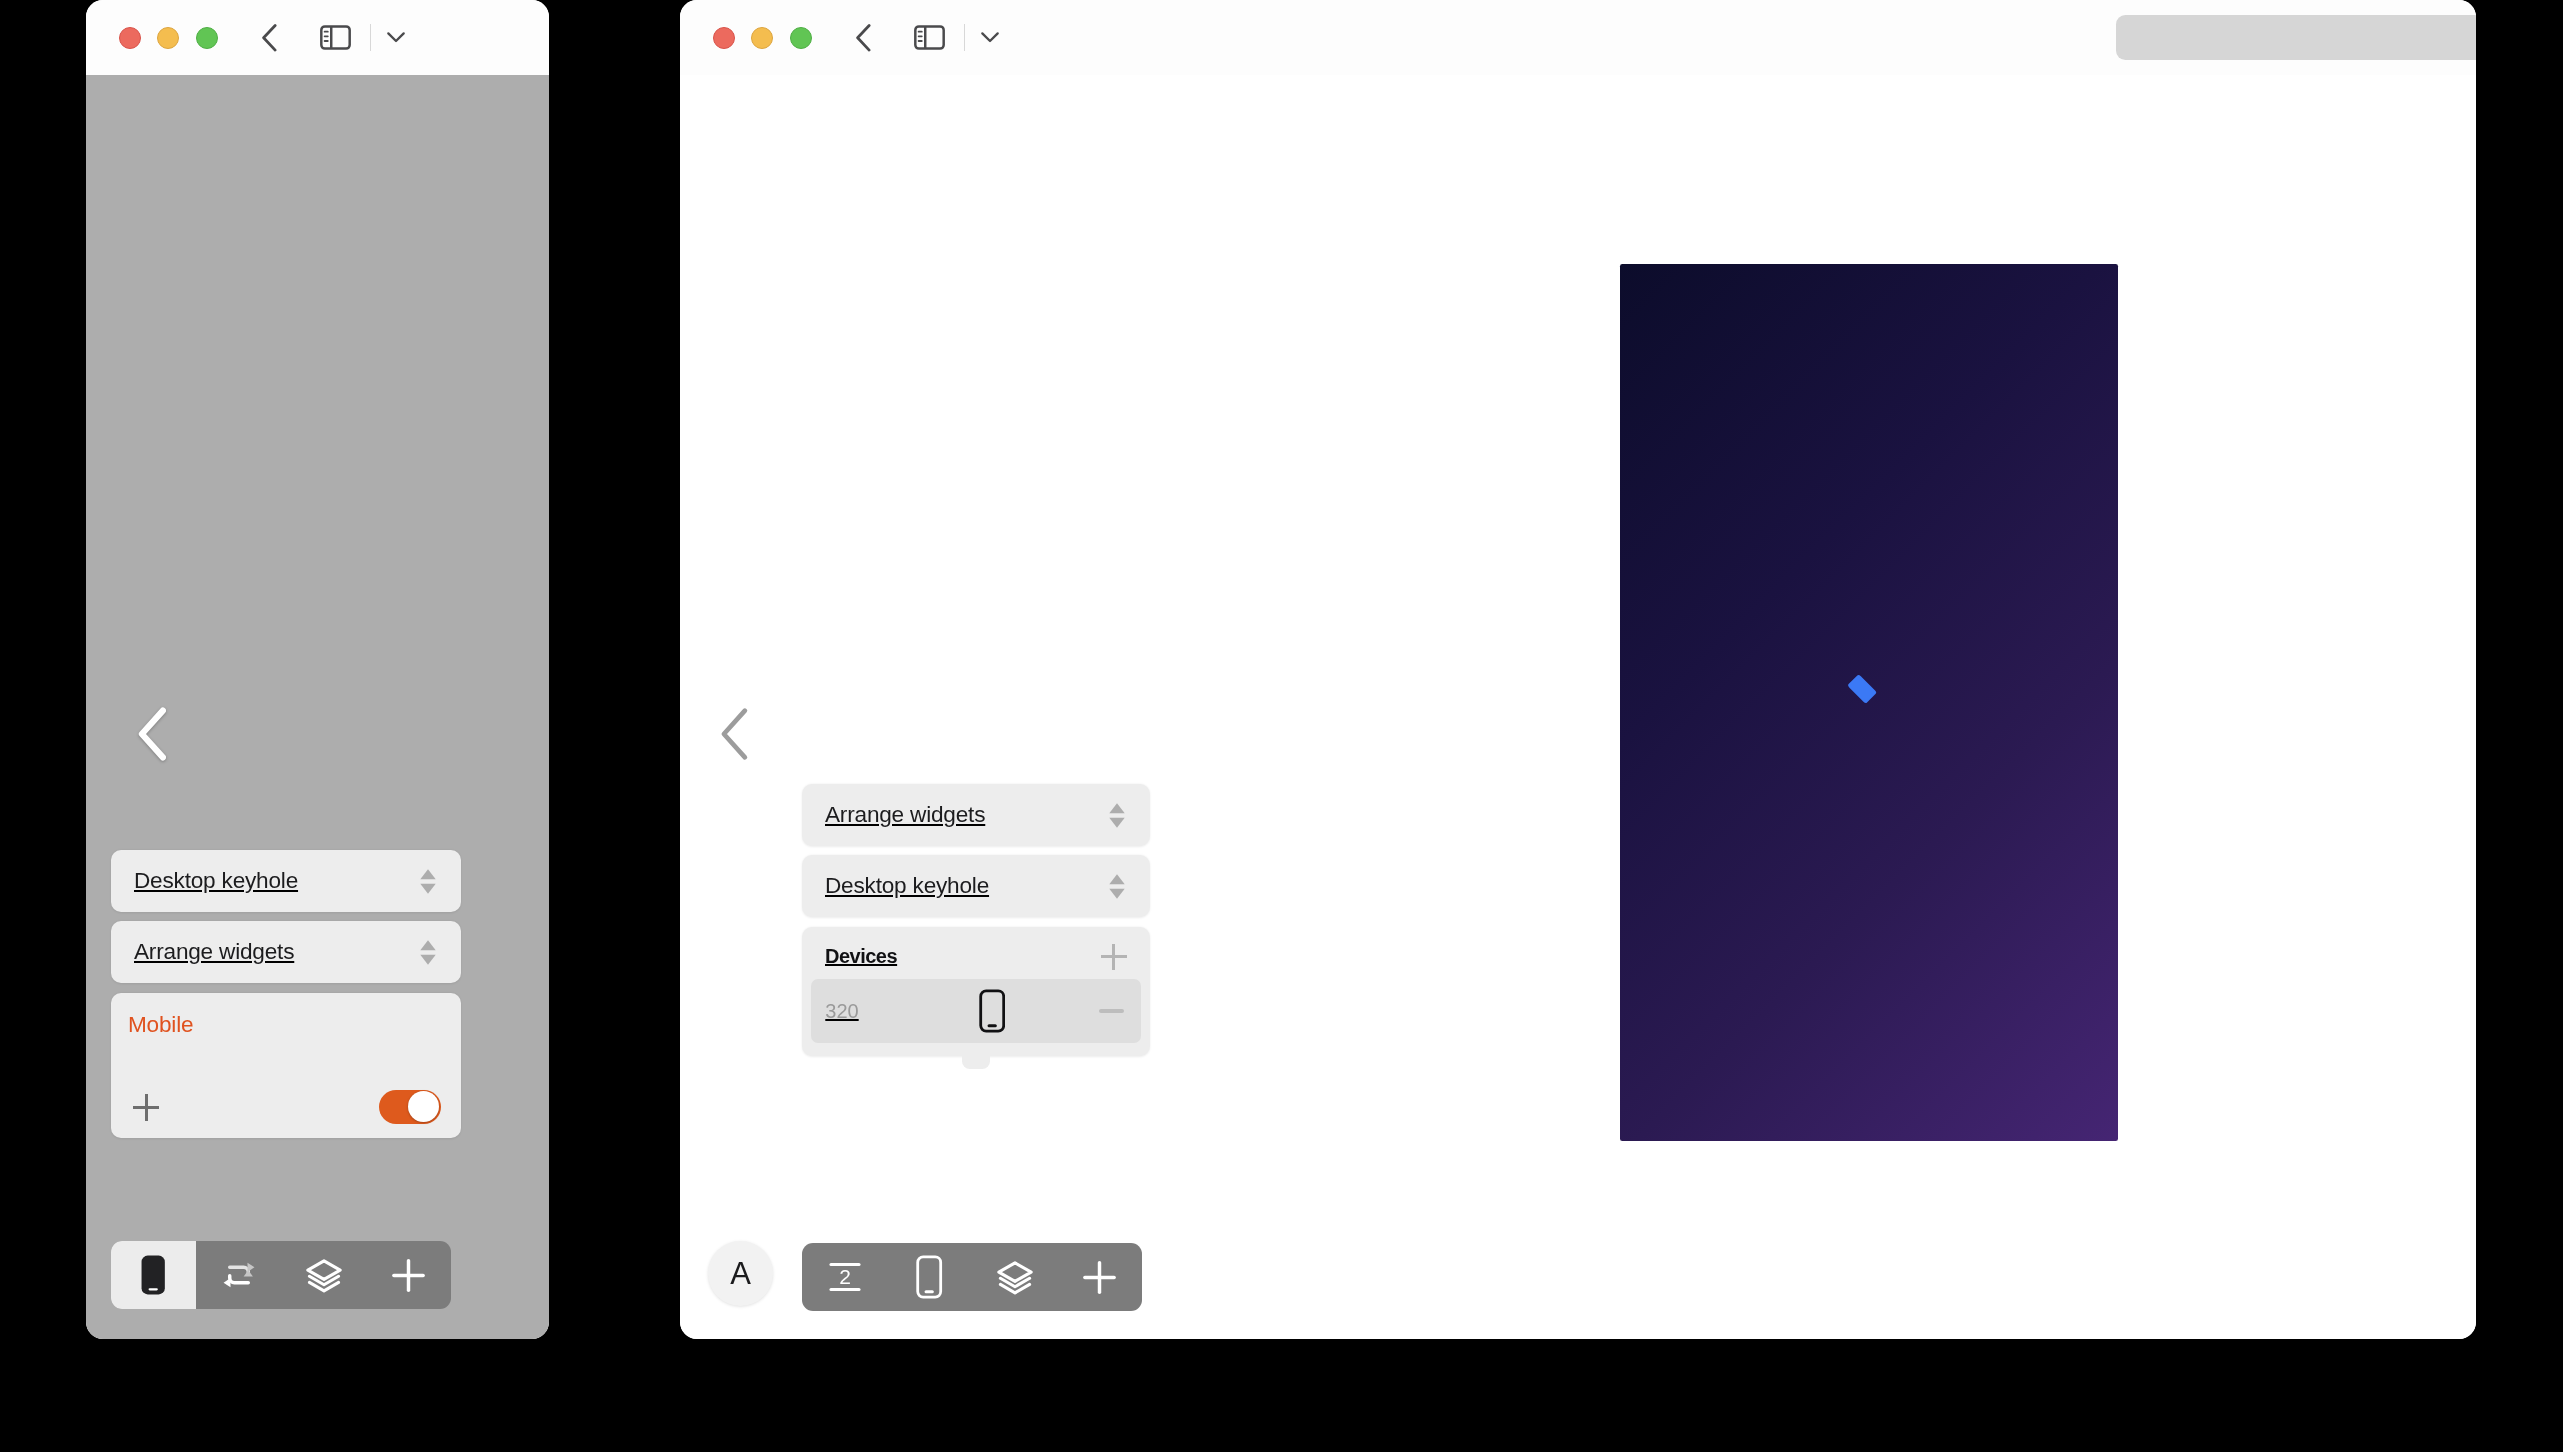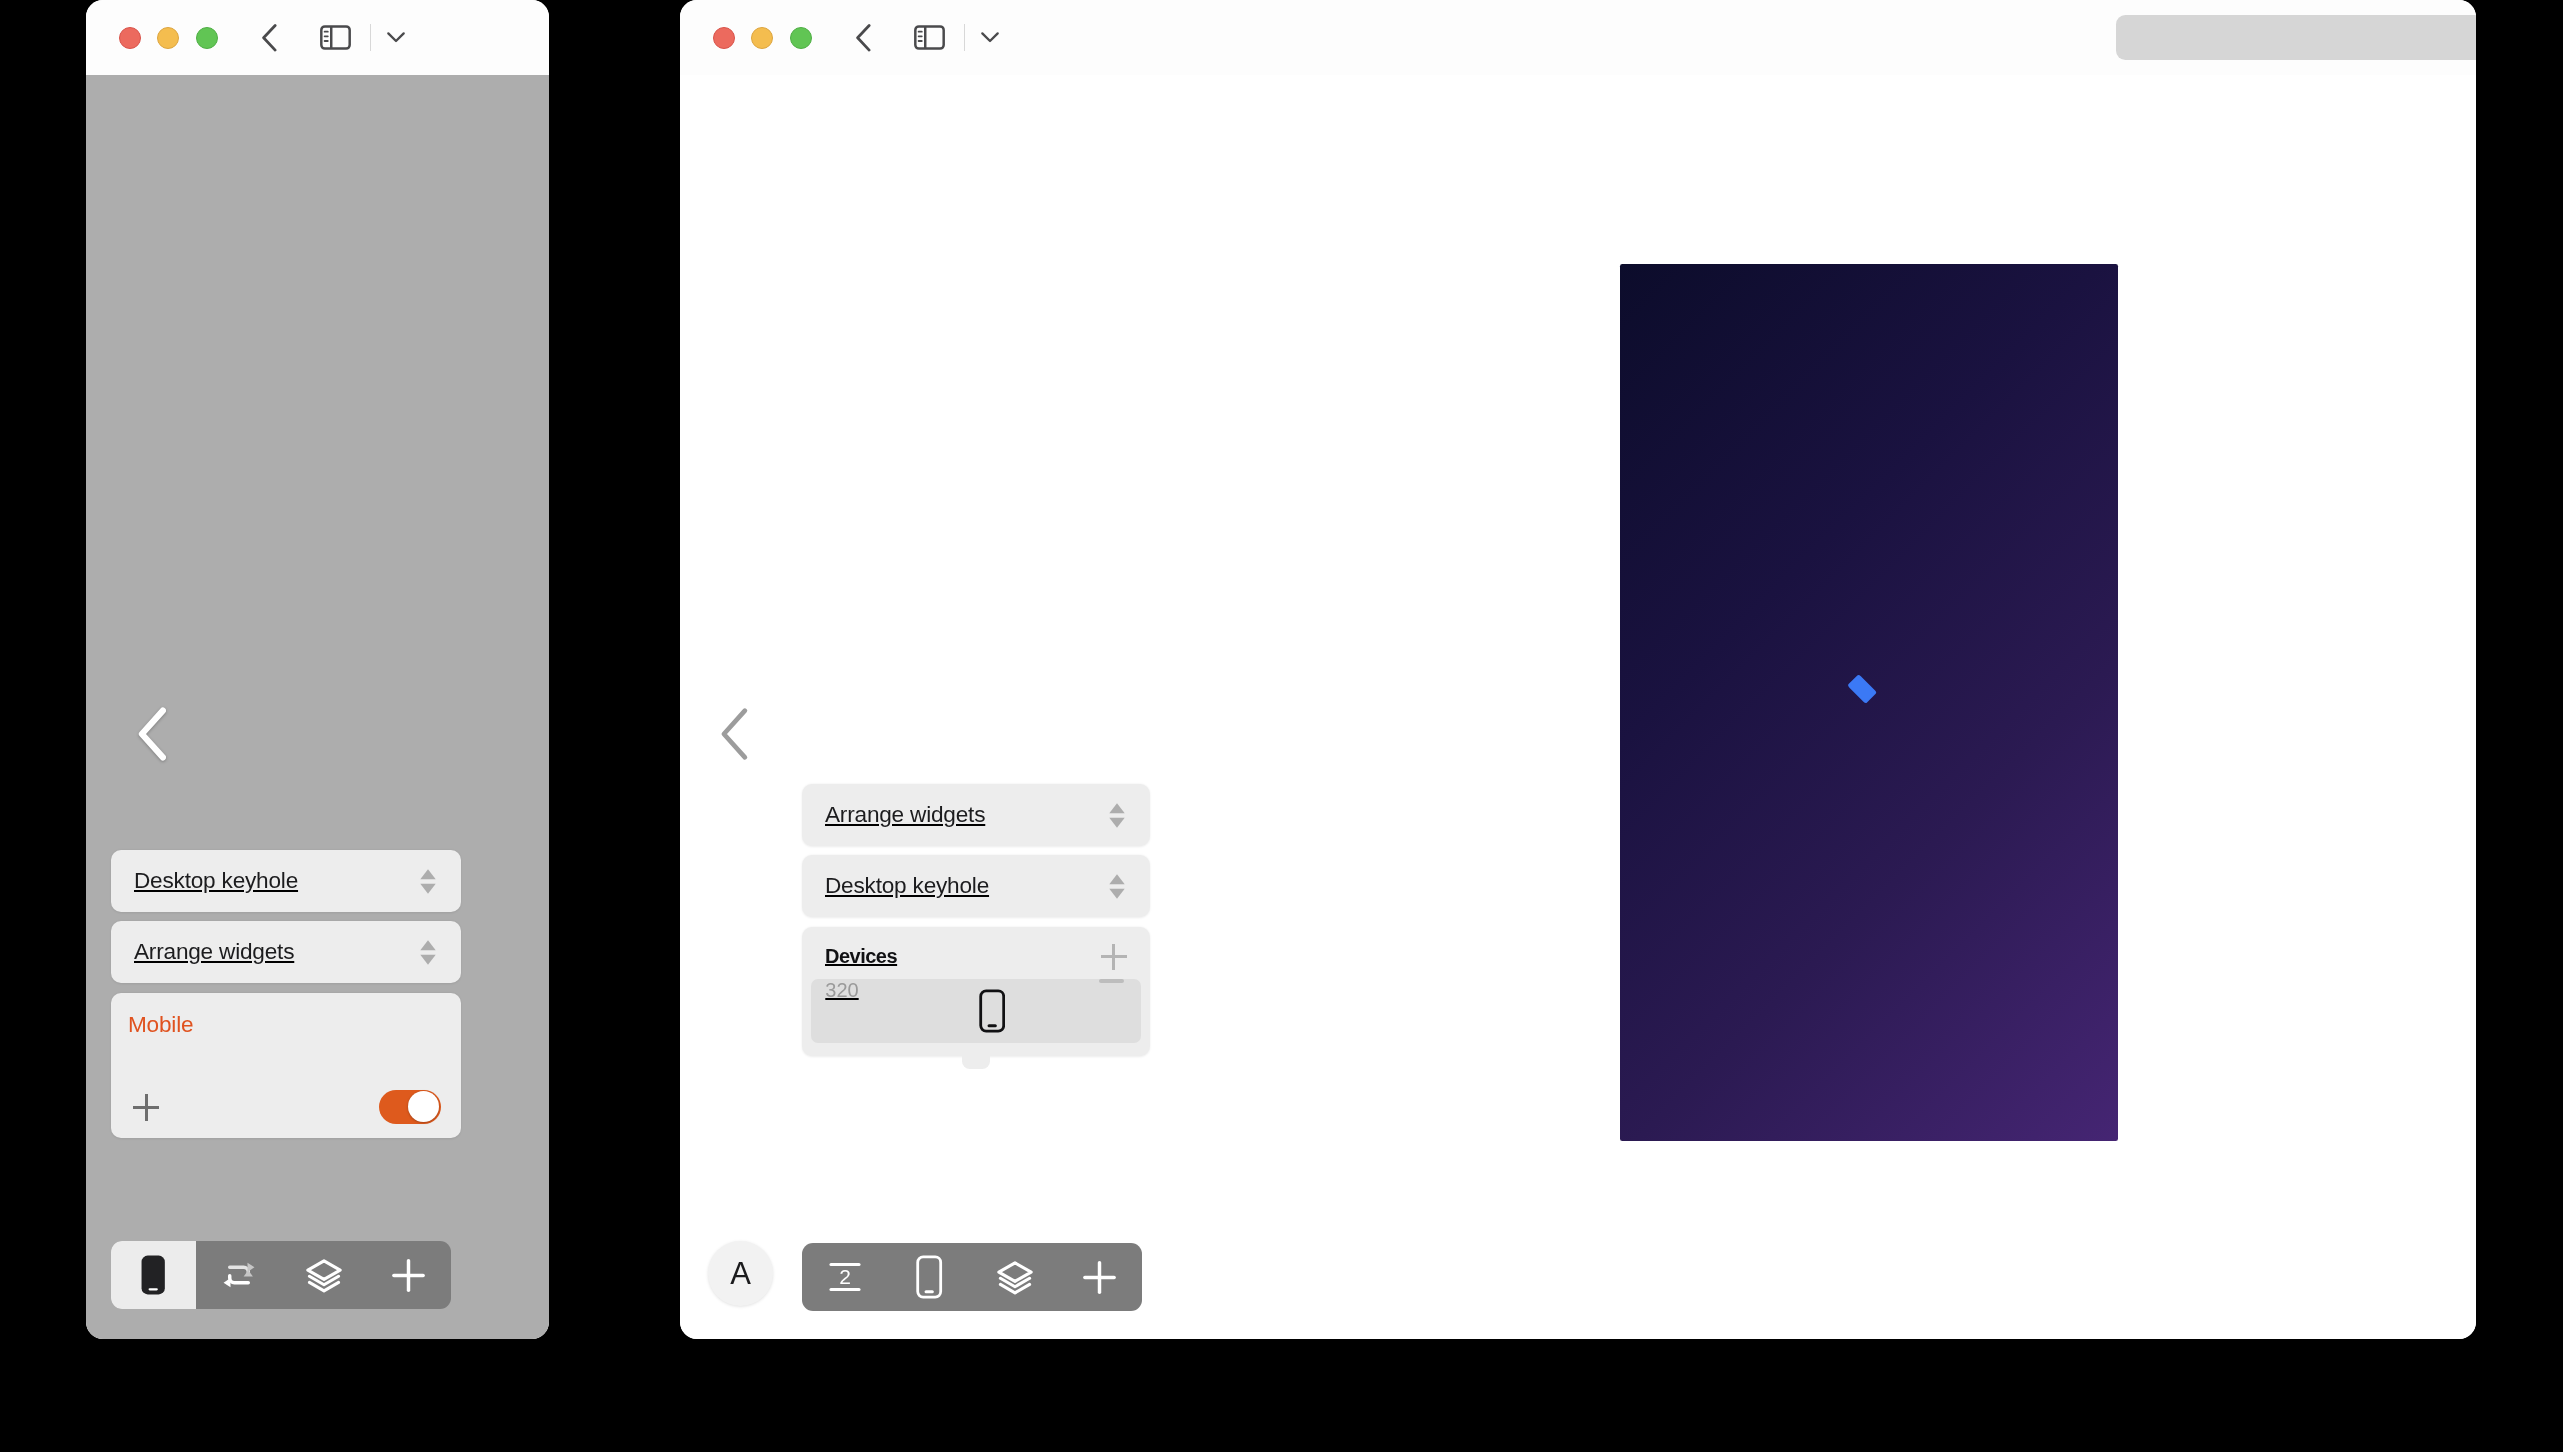--- a/index.html
+++ b/index.html
@@ -236,20 +236,21 @@
     content: "";
     position: absolute;
     background: #b4b4b4;
   }
   .plus-thin:before { left: 0; top: 11.7px; width: 26.4px; height: 3.1px; }
   .plus-thin:after  { top: 0; left: 11.7px; height: 26.4px; width: 3.1px; }
 
   .device-row {
     height: 64px;
     display: flex;
+    align-items: center;
     margin: 0 9.3px;
     border-radius: 7px;
     position: relative;
   }
   .device-row.selected { background: #dedede; }
   .device-row .w {
     width: 61px;
     padding-left: 14px;
     font-size: 20px;
     color: #9a9a9a;

